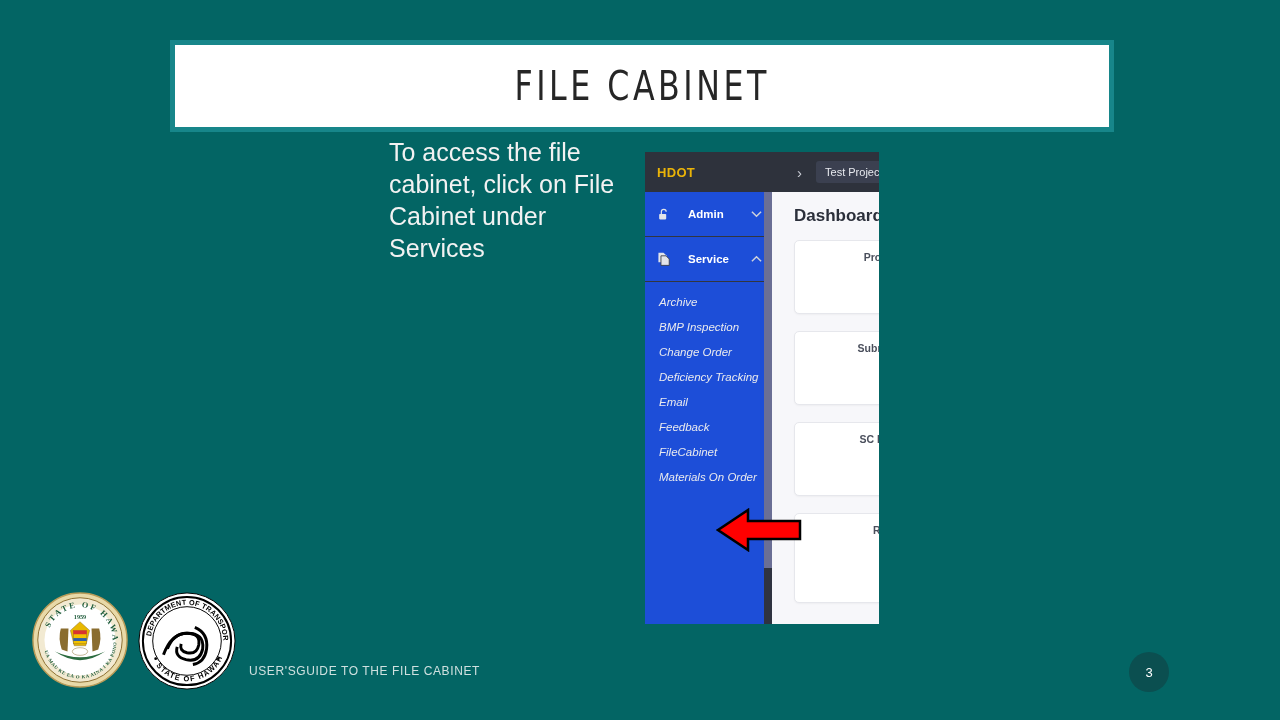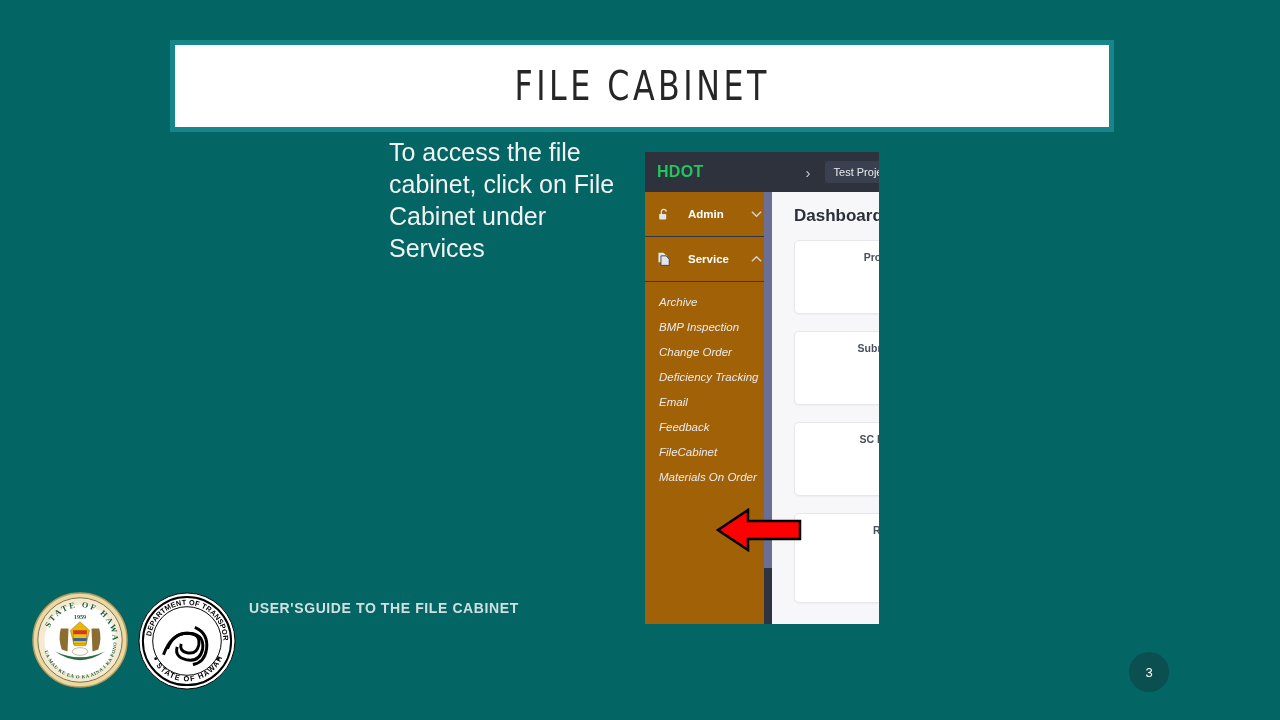--- a/index.html
+++ b/index.html
@@ -77,22 +77,22 @@
   }
   .app-header {
     height: 40px;
     background: #2e323c;
     display: flex;
     align-items: center;
     padding-left: 12px;
     box-sizing: border-box;
   }
   .app-brand {
-    color: #22c55e;
-    font-size: 16px;
+    color: #eab308;
+    font-size: 13px;
     font-weight: 600;
     letter-spacing: .3px;
   }
   .header-chevron {
     color: #c9ccd4;
     font-size: 15px;
     margin-left: 102px;
     line-height: 1;
   }
   .project-chip {
@@ -104,21 +104,21 @@
     border-radius: 3px;
     white-space: nowrap;
   }
 
   .app-body {
     display: flex;
     height: 432px;
   }
   .side-nav {
     width: 127px;
-    background: #a16207;
+    background: #1d4ed8;
     flex: 0 0 127px;
     position: relative;
   }
   .nav-scrollbar {
     position: absolute;
     right: 0;
     top: 0;
     width: 8px;
     height: 100%;
     background: #2f3340;
@@ -235,25 +235,24 @@
   .seal {
     position: absolute;
     border-radius: 50%;
   }
   .seal-hawaii { left: 32px; top: 592px; width: 96px; height: 96px; }
   .seal-dot { left: 138px; top: 592px; width: 98px; height: 98px; }
 
   .footer-text {
     position: absolute;
     left: 249px;
-    top: 600px;
+    top: 664px;
     color: #cfe0df;
-    font-size: 14px;
+    font-size: 12px;
     letter-spacing: .6px;
-    font-weight: bold;
   }
   .page-num {
     position: absolute;
     left: 1129px;
     top: 652px;
     width: 40px;
     height: 40px;
     border-radius: 50%;
     background: #0b4f50;
     color: #ffffff;

